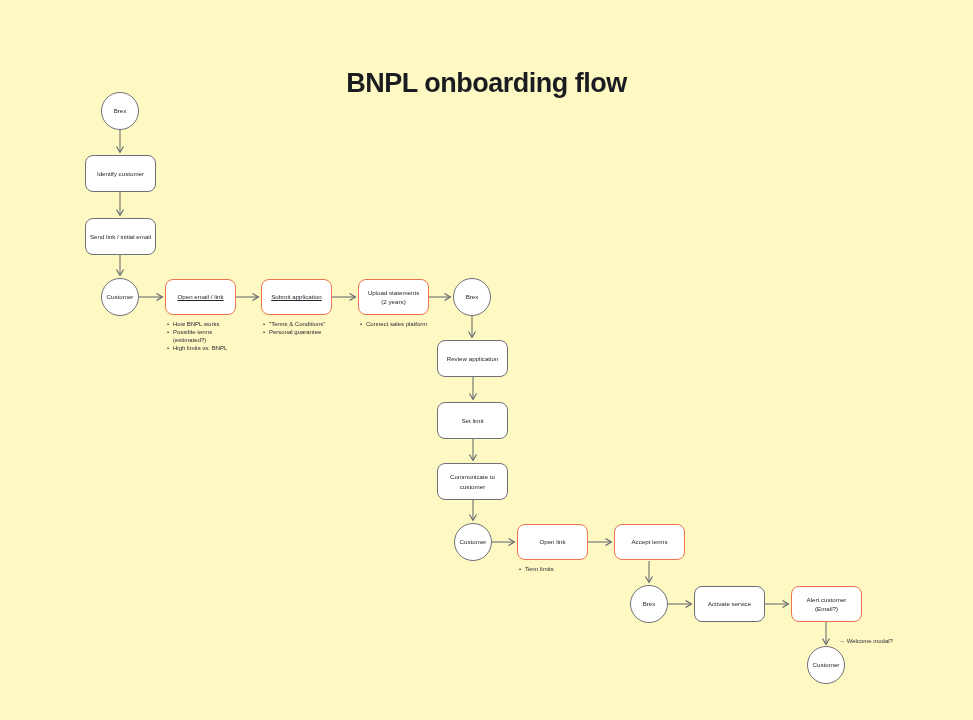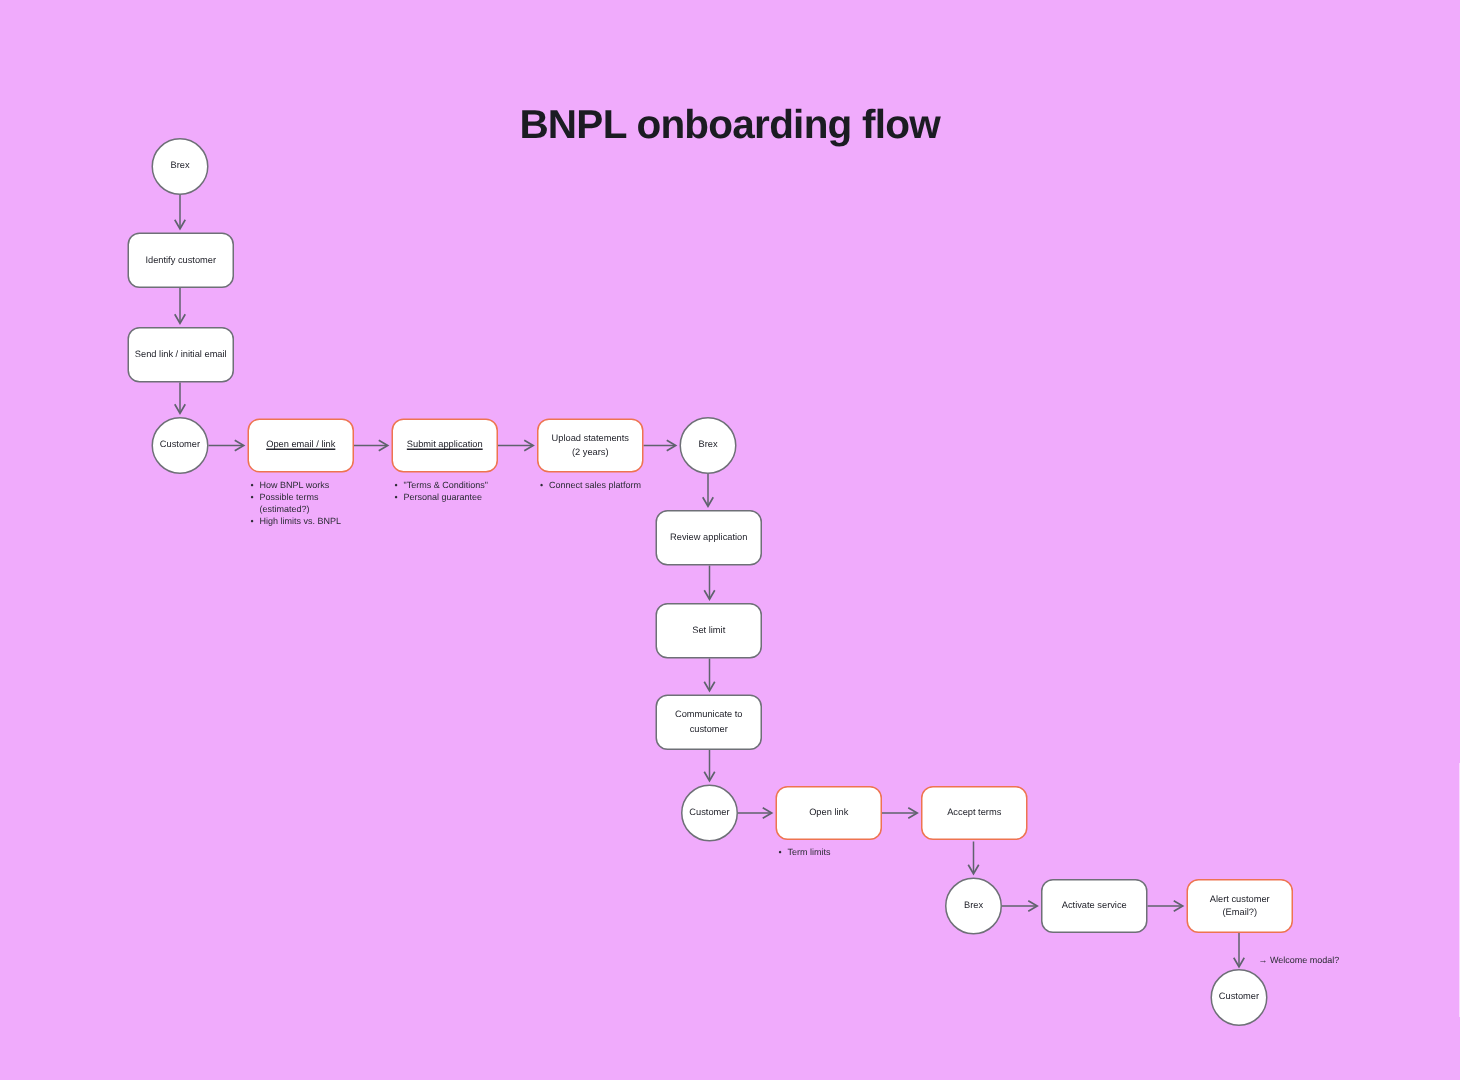--- a/index.html
+++ b/index.html
@@ -1,17 +1,17 @@
 <!DOCTYPE html>
 <html><head>
 <meta charset="utf-8">
 <style>
   html,body { margin:0; padding:0; background:#ffffff; }
   .canvas {
-    position:relative; width:973px; height:720px; background:#f0abfc;
+    position:relative; width:973px; height:720px; background:#fef9c3;
     font-family:"Liberation Sans", sans-serif; color:#23242C; overflow:hidden;
   }
   .title {
     position:absolute; left:0; right:0; top:68px; text-align:center;
     font-size:27px; font-weight:700; color:#1B1C22; letter-spacing:-0.5px; margin:0;
   }
   svg.connectors { position:absolute; left:0; top:0; }
   .node { position:absolute; background:#ffffff; display:flex; flex-direction:column;
     align-items:center; justify-content:center; text-align:center;
     font-size:6.2px; line-height:1.5; color:#23242C; box-sizing:border-box; }

